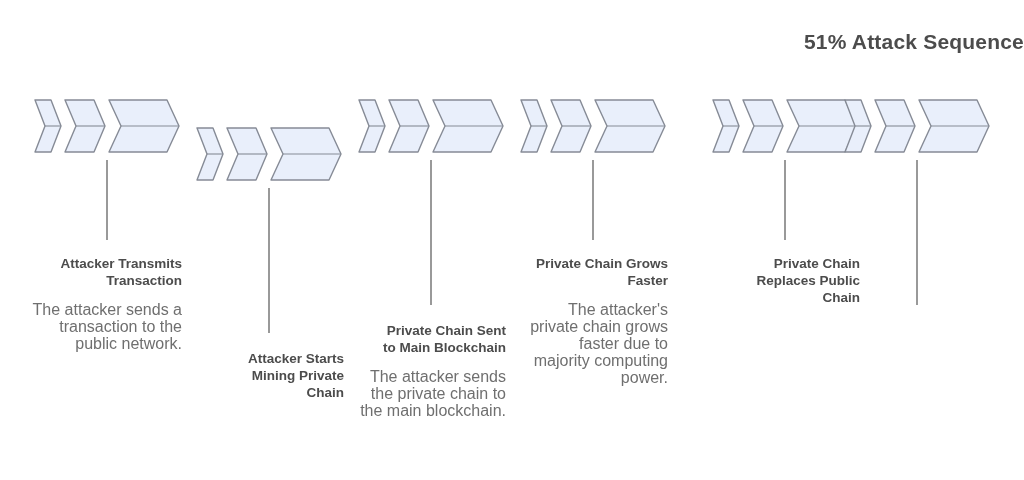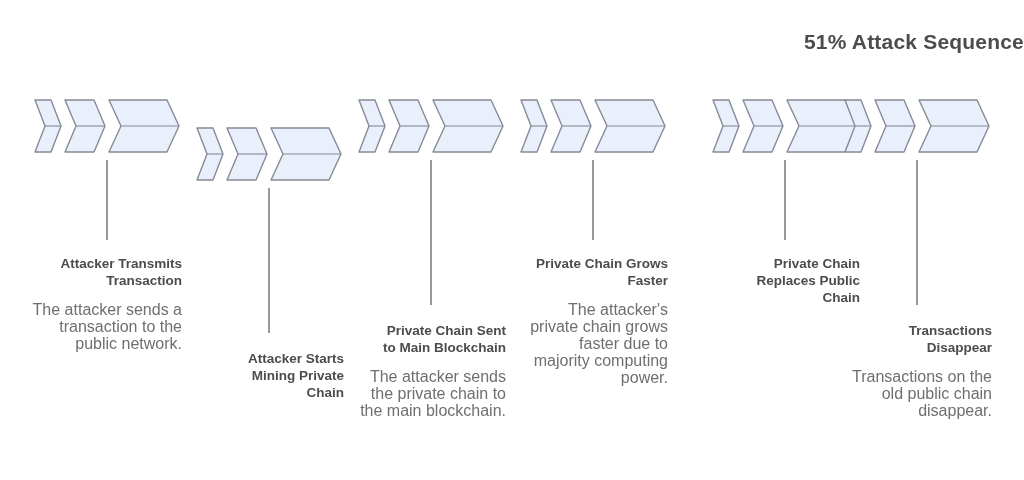--- a/index.html
+++ b/index.html
@@ -170,23 +170,16 @@
     <div class="step long">
       <svg class="chevrons" width="146" height="54" viewBox="0 0 146 54" aria-hidden="true">
         <polygon class="chev" points="1,1 17,1 27,27 17,53 1,53 11,27"></polygon>
         <line class="seam" x1="11" y1="27" x2="27" y2="27"></line>
         <polygon class="chev" points="31,1 60,1 71,27 60,53 31,53 42,27"></polygon>
         <line class="seam" x1="42" y1="27" x2="71" y2="27"></line>
         <polygon class="chev" points="75,1 133,1 145,27 133,53 75,53 87,27"></polygon>
         <line class="seam" x1="87" y1="27" x2="145" y2="27"></line>
       </svg>
       <div class="connector"></div>
-      <div class="step-text">
-        <div class="step-title">Transactions
-Disappear</div>
-        <div class="step-desc">Transactions on the
-old public chain
-disappear.</div>
-      </div>
     </div>
 
   </div>
 </div>
 
 </body></html>

